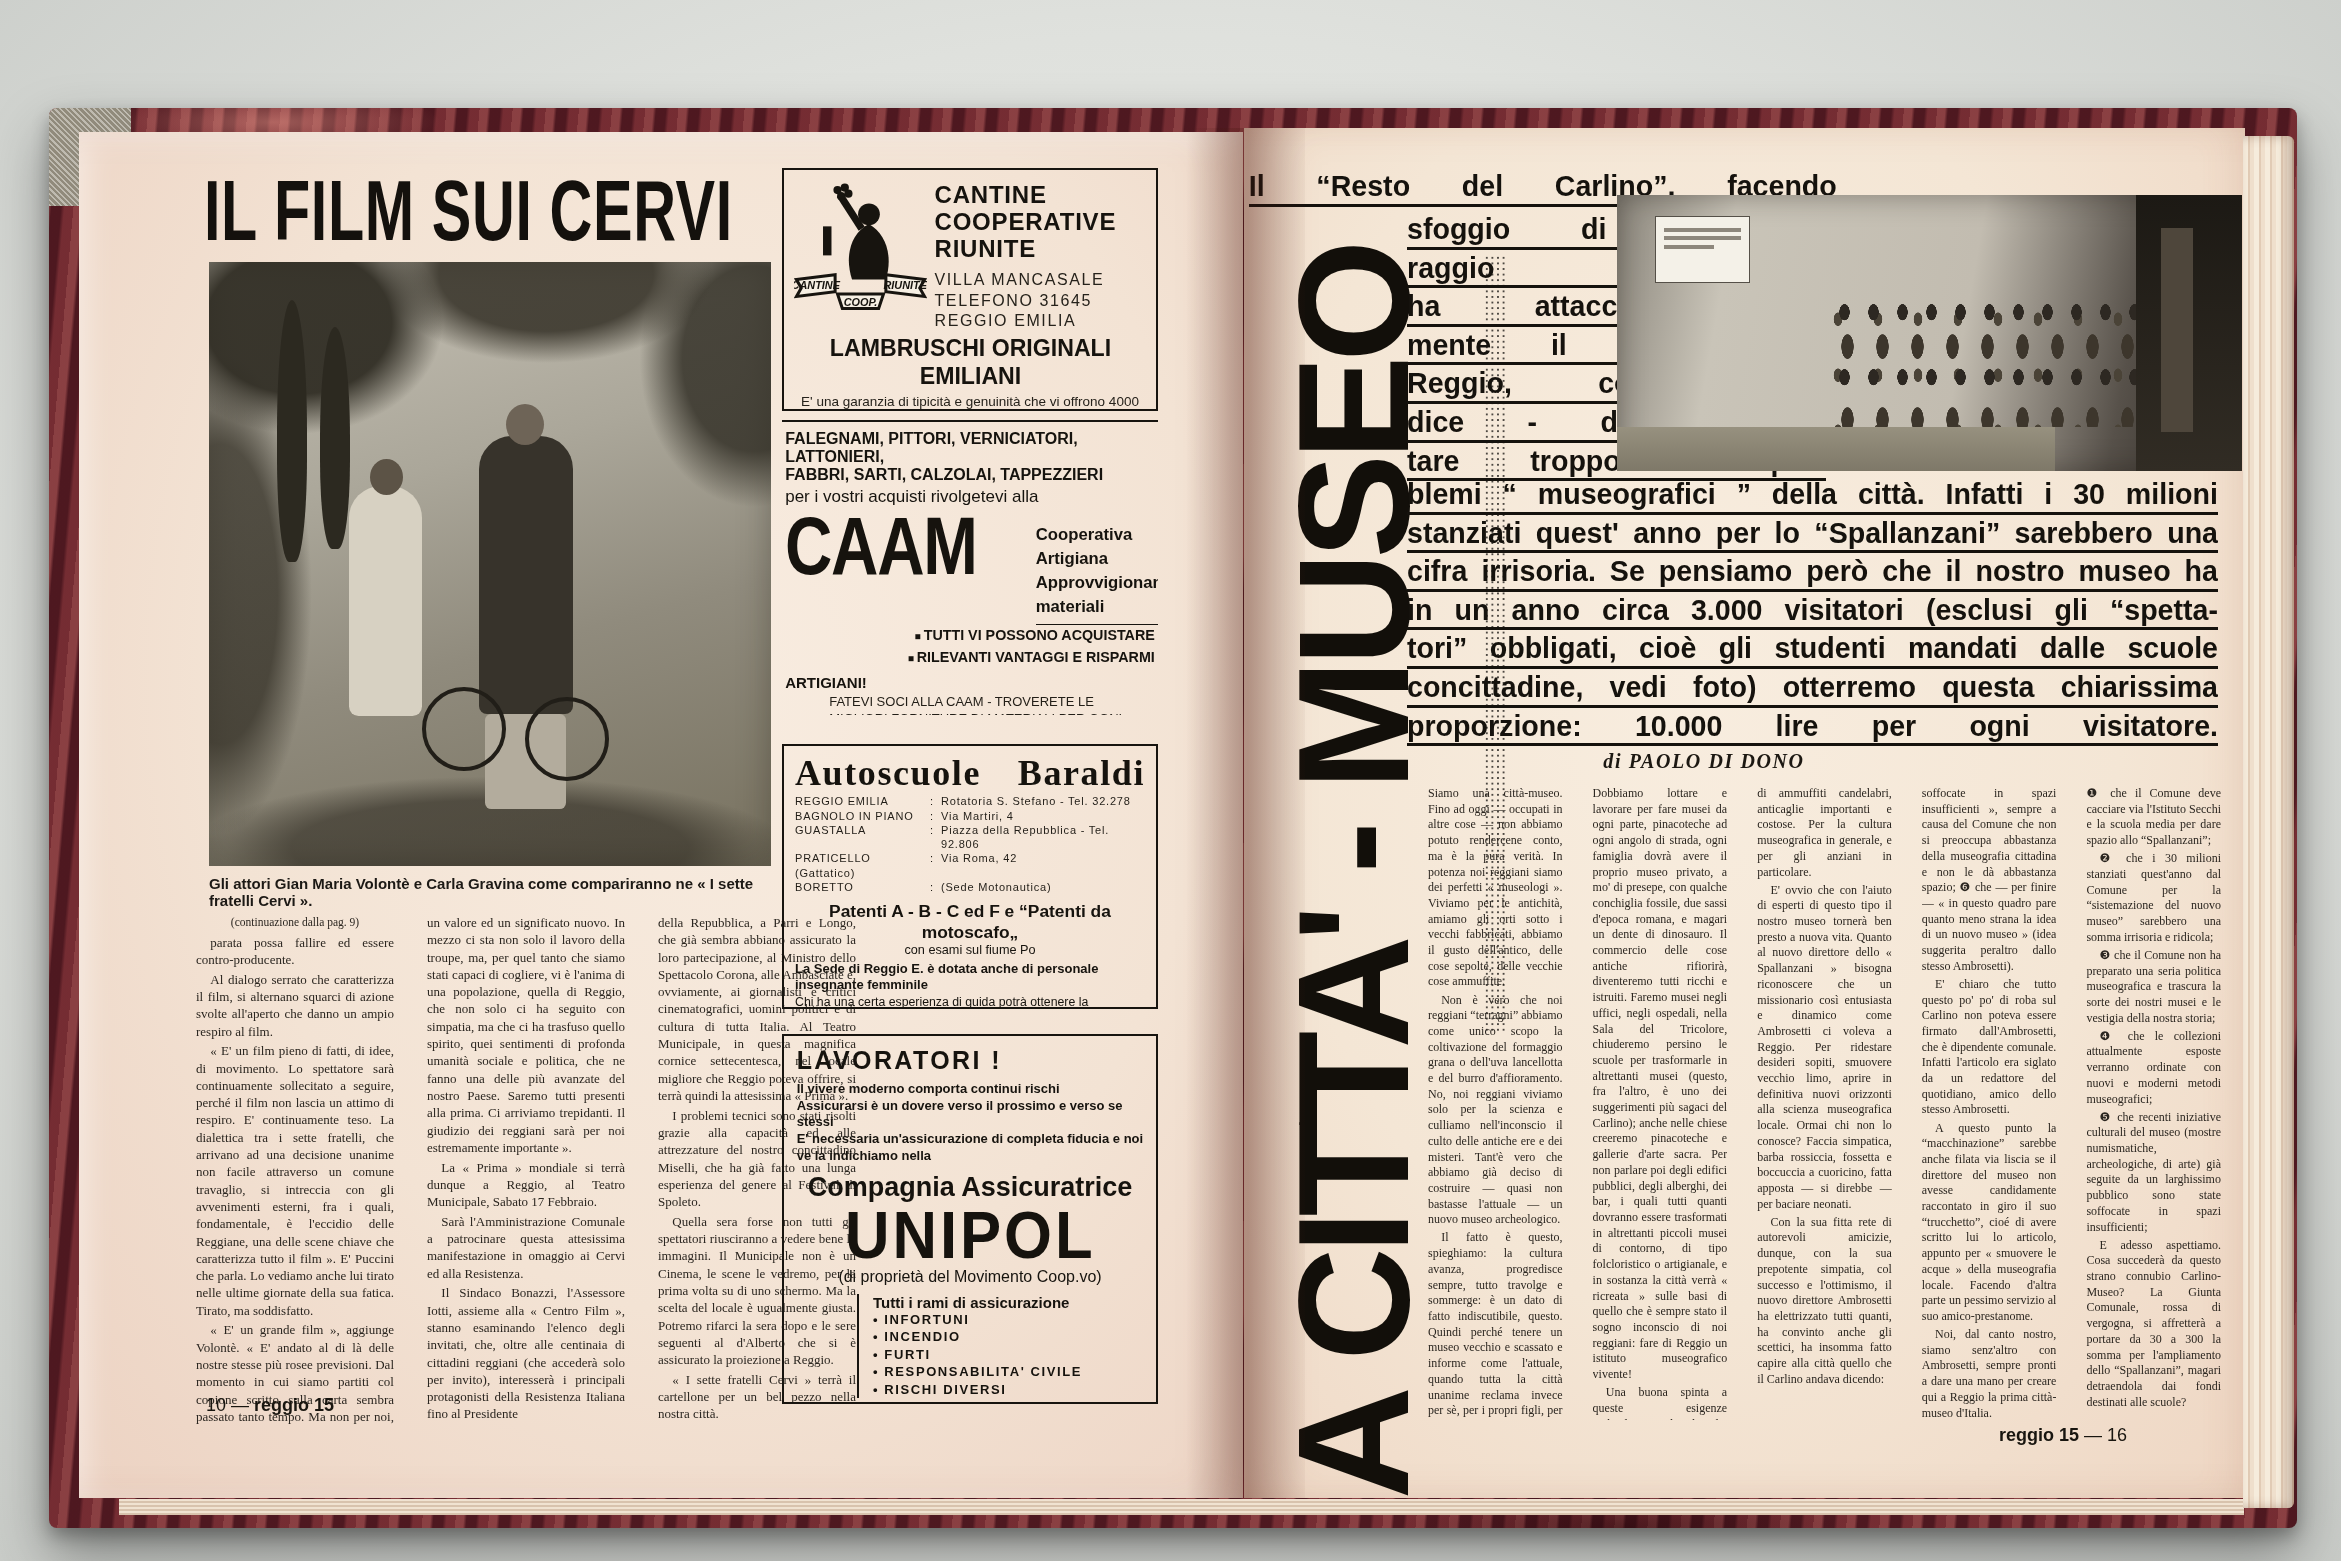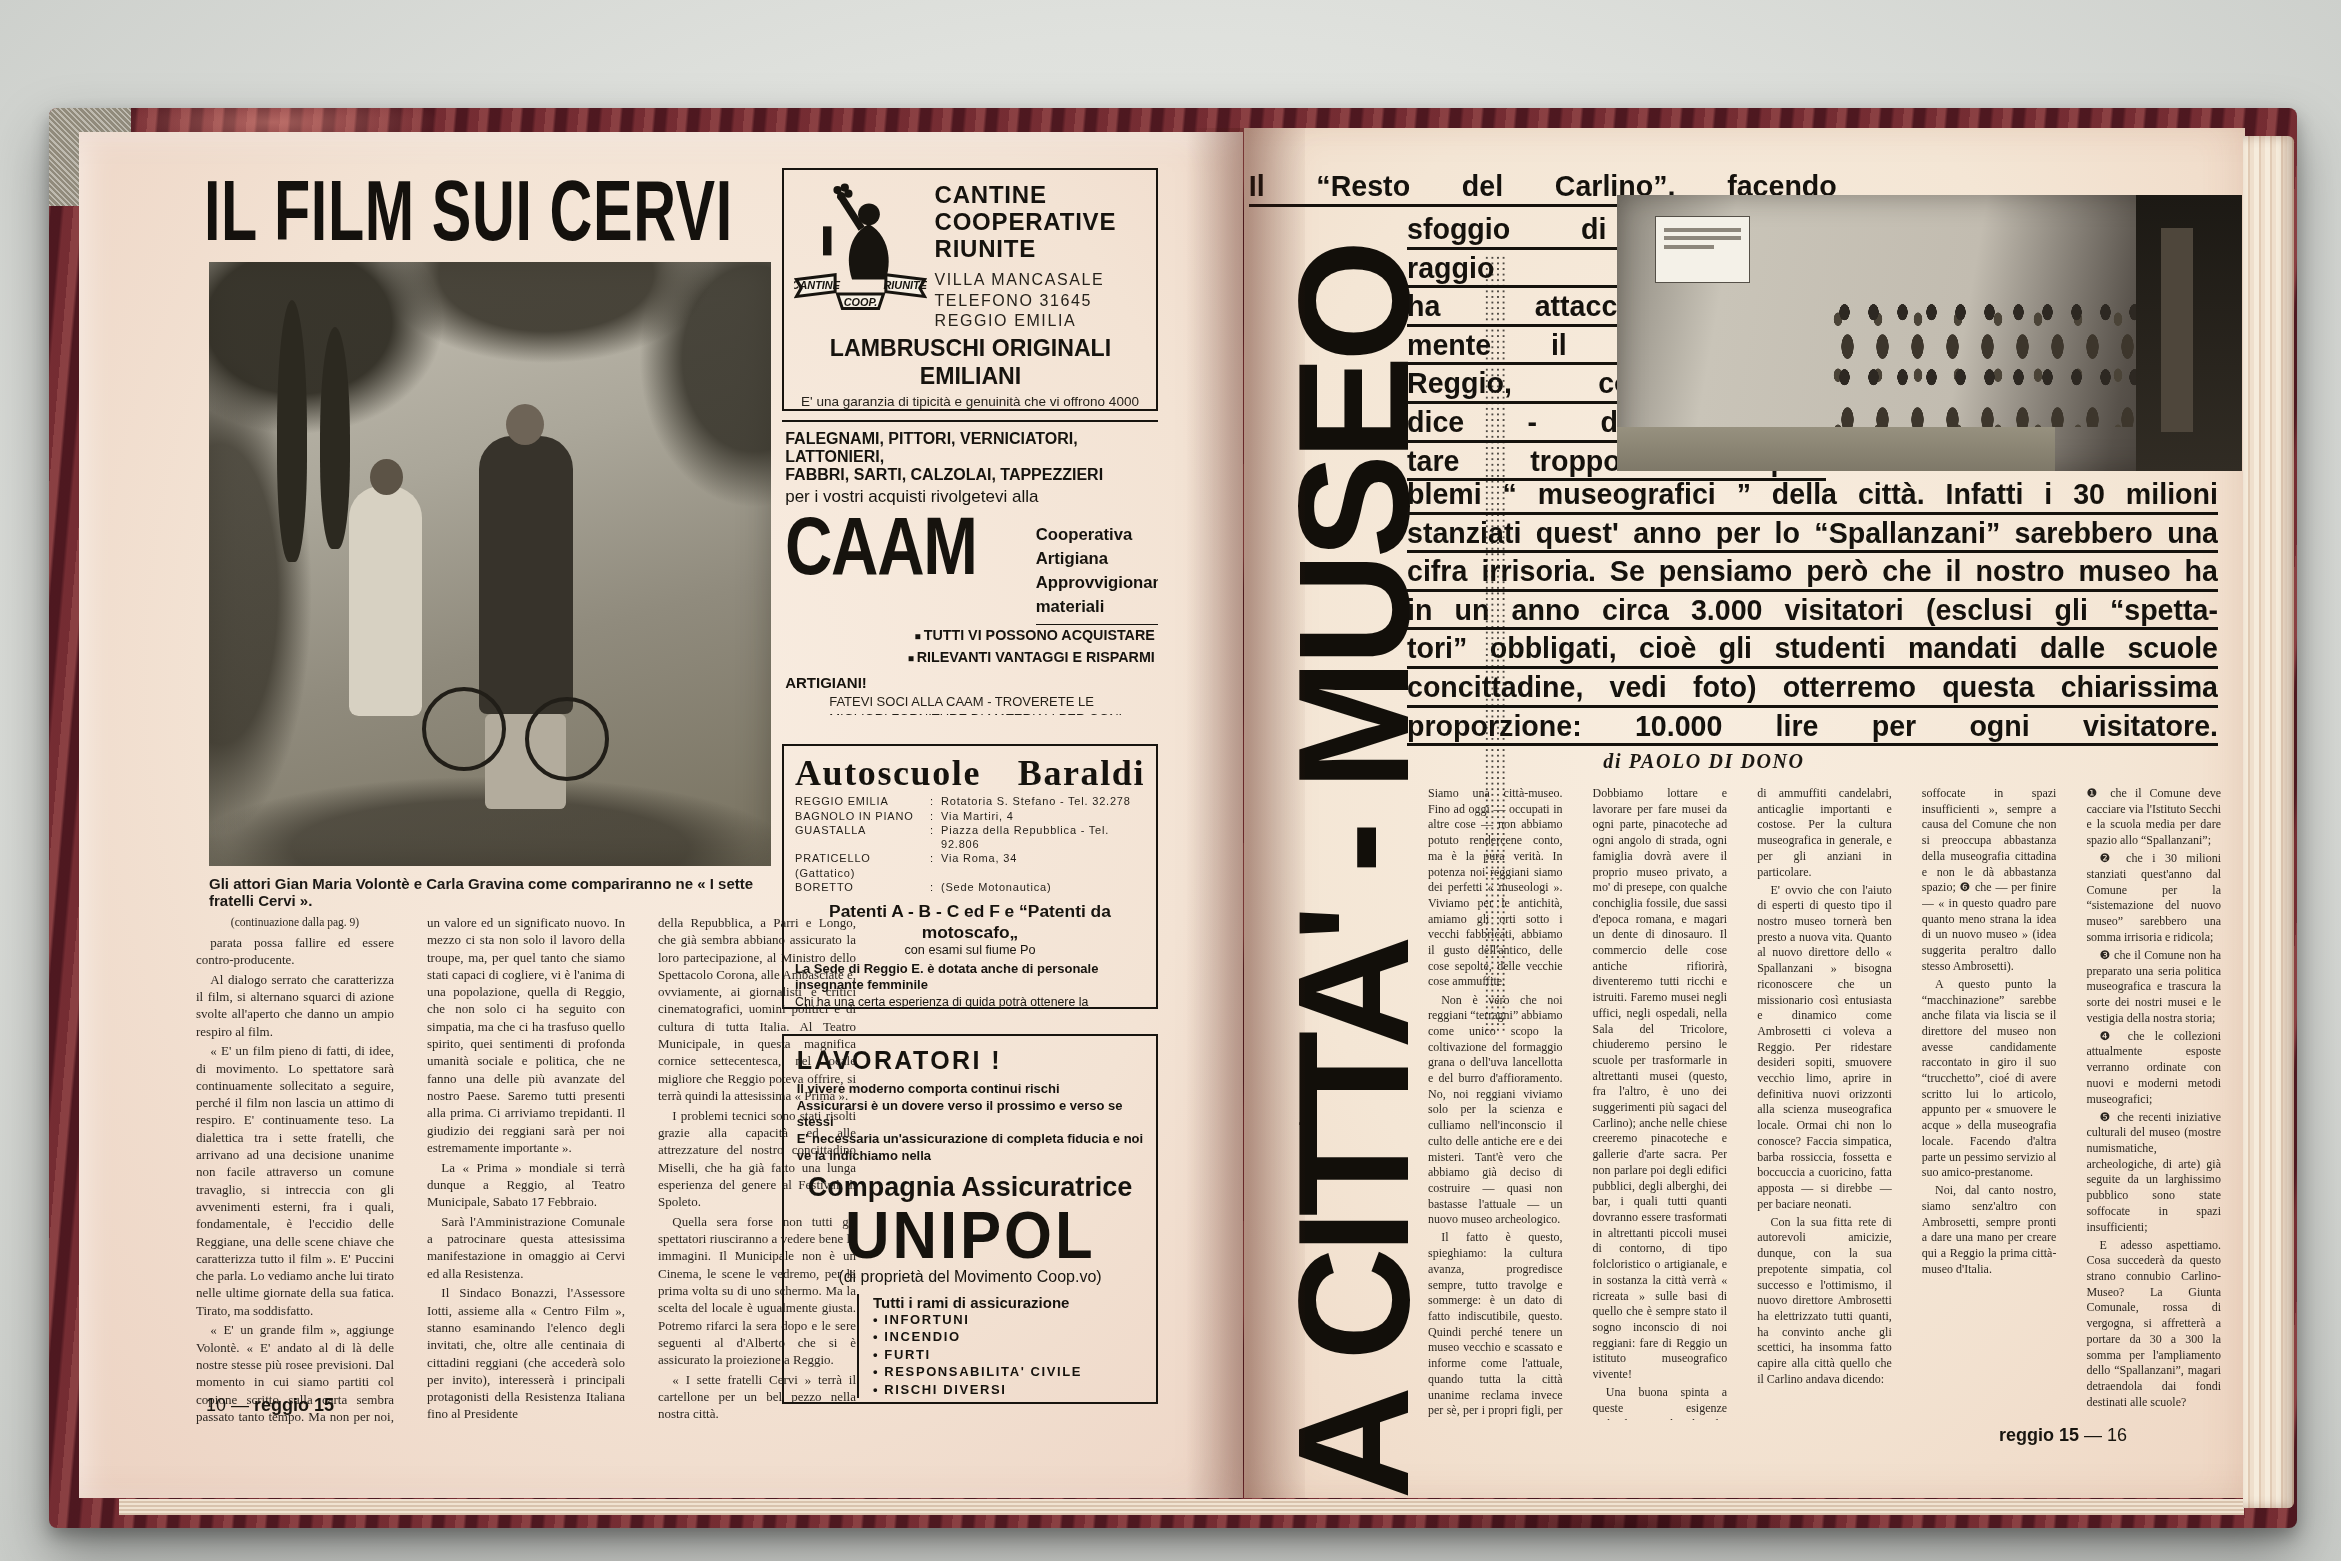--- a/index.html
+++ b/index.html
@@ -306,21 +306,21 @@
             <span>Via Martiri, 4</span>
           </div>
         <div class="bar-row">
             <span class="bn">GUASTALLA</span>
             <span class="bn2">:</span>
             <span>Piazza della Repubblica - Tel. 92.806</span>
           </div>
         <div class="bar-row">
             <span class="bn">PRATICELLO (Gattatico)</span>
             <span class="bn2">:</span>
-            <span>Via Roma, 34</span>
+            <span>Via Roma, 42</span>
           </div>
         <div class="bar-row">
             <span class="bn">BORETTO</span>
             <span class="bn2">:</span>
             <span>(Sede Motonautica)</span>
           </div>
         <div id="baraldi-patenti">Patenti A - B - C ed F e “Patenti da motoscafo„</div>
         <div id="baraldi-po">con esami sul fiume Po</div>
         <div id="baraldi-fem">La Sede di Reggio E. è dotata anche di personale insegnante femminile</div>
         <div id="baraldi-chi">Chi ha una certa esperienza di guida potrà ottenere la</div>
@@ -398,20 +398,21 @@
           <p>Dobbiamo lottare e lavorare per fare musei da ogni parte, pinacoteche ad ogni angolo di strada, ogni famiglia dovrà avere il proprio museo privato, a mo' di presepe, con qualche conchiglia fossile, due sassi d'epoca romana, e magari un dente di dinosauro. Il commercio delle cose antiche rifiorirà, diventeremo tutti ricchi e istruiti. Faremo musei negli uffici, negli ospedali, nella Sala del Tricolore, chiuderemo persino le scuole per trasformarle in altrettanti musei (questo, fra l'altro, è uno dei suggerimenti più sagaci del Carlino); anche nelle chiese creeremo pinacoteche e gallerie d'arte sacra. Per non parlare poi degli edifici pubblici, degli alberghi, dei bar, i quali tutti quanti dovranno essere trasformati in altrettanti piccoli musei di contorno, di tipo folcloristico o artigianale, e in sostanza la città verrà « ricreata » sulle basi di quello che è sempre stato il sogno inconscio di noi reggiani: fare di Reggio un istituto museografico vivente!</p>
           <p>Una buona spinta a queste esigenze archeologico-culturali dei cittadini reggiani l'ha data nei giorni scorsi il Resto del Carlino con un articolo intitolato appunto “Quale sistemazione per i musei?”. Il Carlino insomma si è fatto portavoce con un coraggio veramente insolito delle aspirazioni museografico-culturali avanzate dalla cittadinanza più responsabile e avveduta, ed ha preso nettamente posizione in favore di un rinnovamento radicale e totale (in senso “museologico”) della nostra opera passata.</p>
         </div>
       <div class="col">
           <p>di ammuffiti candelabri, anticaglie importanti e costose. Per la cultura museografica in generale, e per gli anziani in particolare.</p>
           <p>E' ovvio che con l'aiuto di esperti di questo tipo il nostro museo tornerà ben presto a nuova vita. Quanto al nuovo direttore dello « Spallanzani » bisogna riconoscere che un missionario così entusiasta e dinamico come Ambrosetti ci voleva a Reggio. Per ridestare desideri sopiti, smuovere vecchio limo, aprire in definitiva nuovi orizzonti alla scienza museografica locale. Ormai chi non lo conosce? Faccia simpatica, barba rossiccia, fossetta e boccuccia a cuoricino, fatta apposta — si direbbe — per baciare neonati.</p>
           <p>Con la sua fitta rete di autorevoli amicizie, dunque, con la sua prepotente simpatia, col successo e l'ottimismo, il nuovo direttore Ambrosetti ha elettrizzato tutti quanti, ha convinto anche gli scettici, ha insomma fatto capire alla città quello che il Carlino andava dicendo:</p>
         </div>
       <div class="col">
           <p>soffocate in spazi insufficienti », sempre a causa del Comune che non si preoccupa abbastanza della museografia cittadina e non le dà abbastanza spazio; ❻ che — per finire — « in questo quadro pare quanto meno strana la idea di un nuovo museo » (idea suggerita peraltro dallo stesso Ambrosetti).</p>
+          <p>E' chiaro che tutto questo po' po' di roba sul Carlino non poteva essere firmato dall'Ambrosetti, che è dipendente comunale. Infatti l'articolo era siglato da un redattore del quotidiano, amico dello stesso Ambrosetti.</p>
           <p>A questo punto la “macchinazione” sarebbe anche filata via liscia se il direttore del museo non avesse candidamente raccontato in giro il suo “trucchetto”, cioé di avere scritto lui lo articolo, appunto per « smuovere le acque » della museografia locale. Facendo d'altra parte un pessimo servizio al suo amico-prestanome.</p>
           <p>Noi, dal canto nostro, siamo senz'altro con Ambrosetti, sempre pronti a dare una mano per creare qui a Reggio la prima città-museo d'Italia.</p>
         </div>
       <div class="col">
           <p>❶ che il Comune deve cacciare via l'Istituto Secchi e la scuola media per dare spazio allo “Spallanzani”;</p>
           <p>❷ che i 30 milioni stanziati quest'anno dal Comune per la “sistemazione del nuovo museo” sarebbero una somma irrisoria e ridicola;</p>
           <p>❸ che il Comune non ha preparato una seria politica museografica e trascura la sorte dei nostri musei e le vestigia della nostra storia;</p>
           <p>❹ che le collezioni attualmente esposte verranno ordinate con nuovi e moderni metodi museografici;</p>
           <p>❺ che recenti iniziative culturali del museo (mostre numismatiche, archeologiche, di arte) già seguite da un larghissimo pubblico sono state soffocate in spazi insufficienti;</p>
           <p>E adesso aspettiamo. Cosa succederà da questo strano connubio Carlino-Museo? La Giunta Comunale, rossa di vergogna, si affretterà a portare da 30 a 300 la somma per l'ampliamento dello “Spallanzani”, magari detraendola dai fondi destinati alle scuole?</p>

